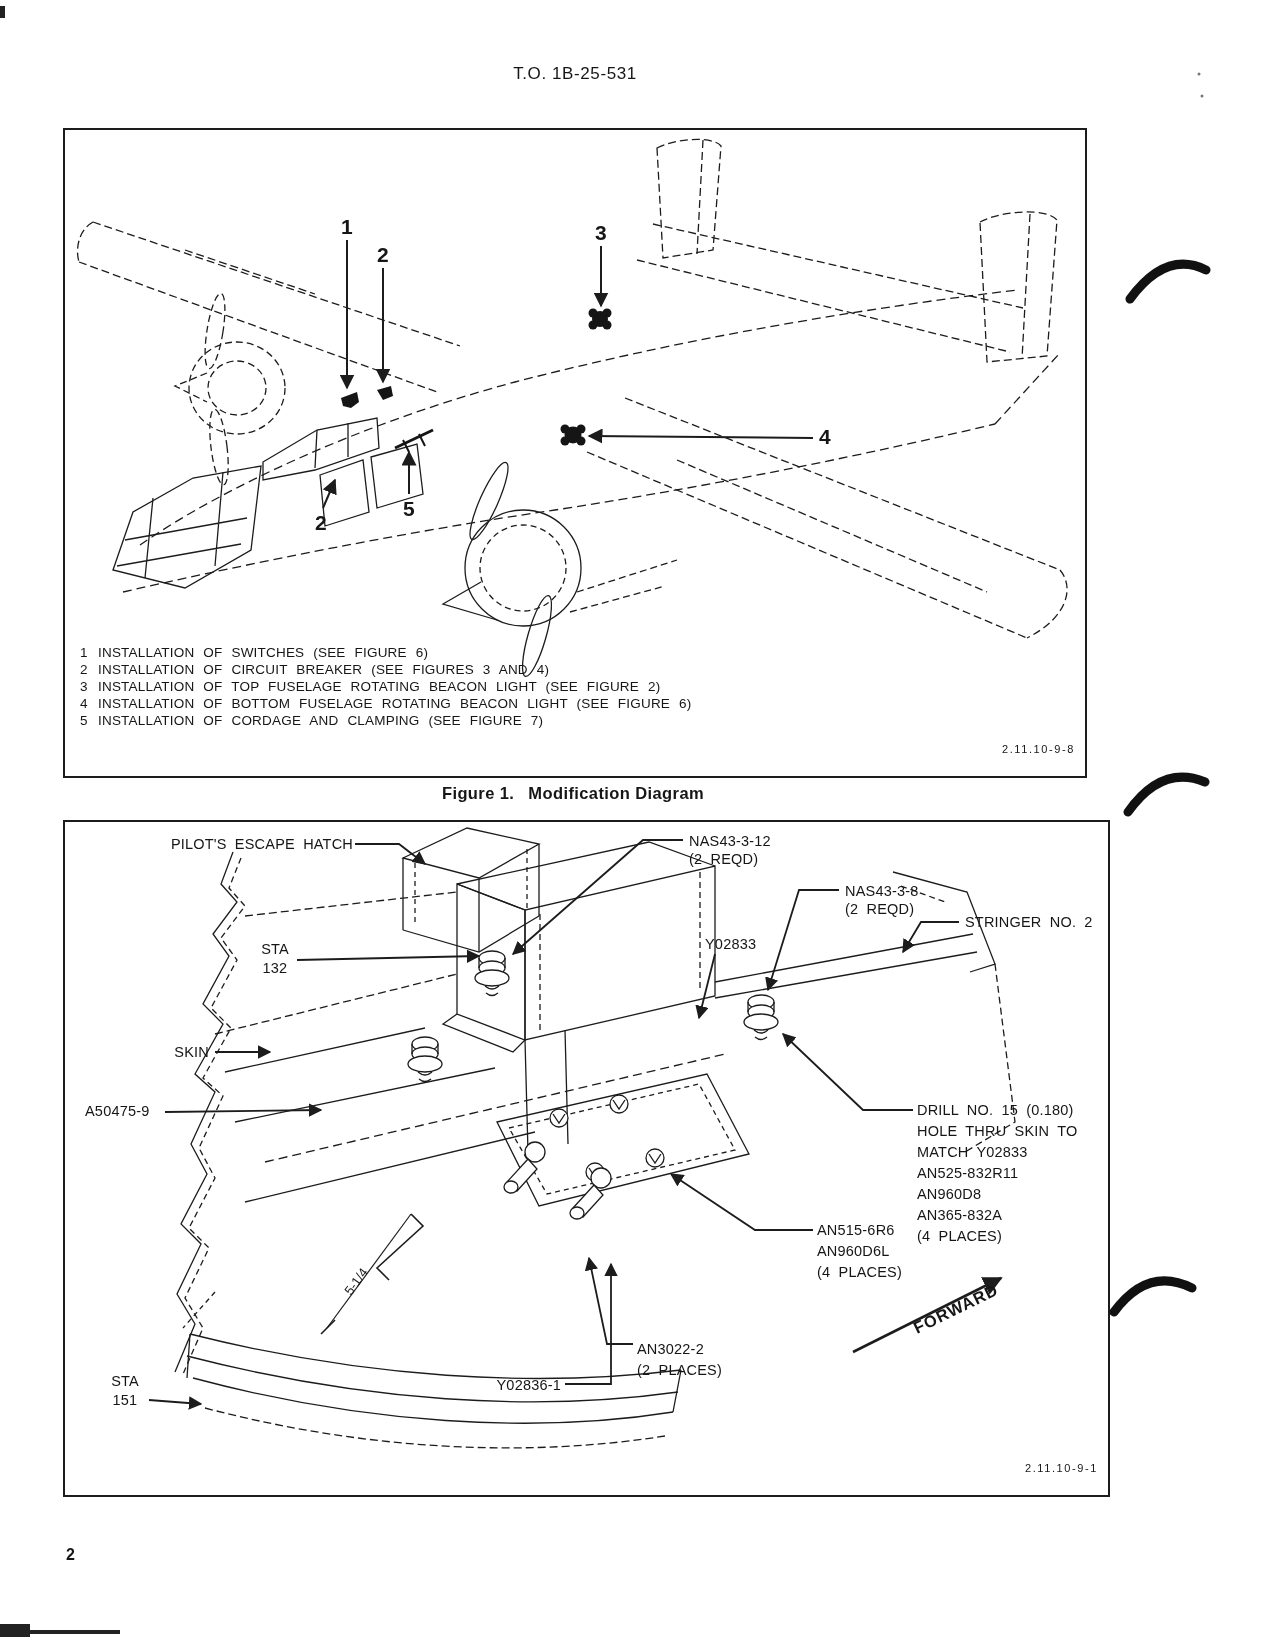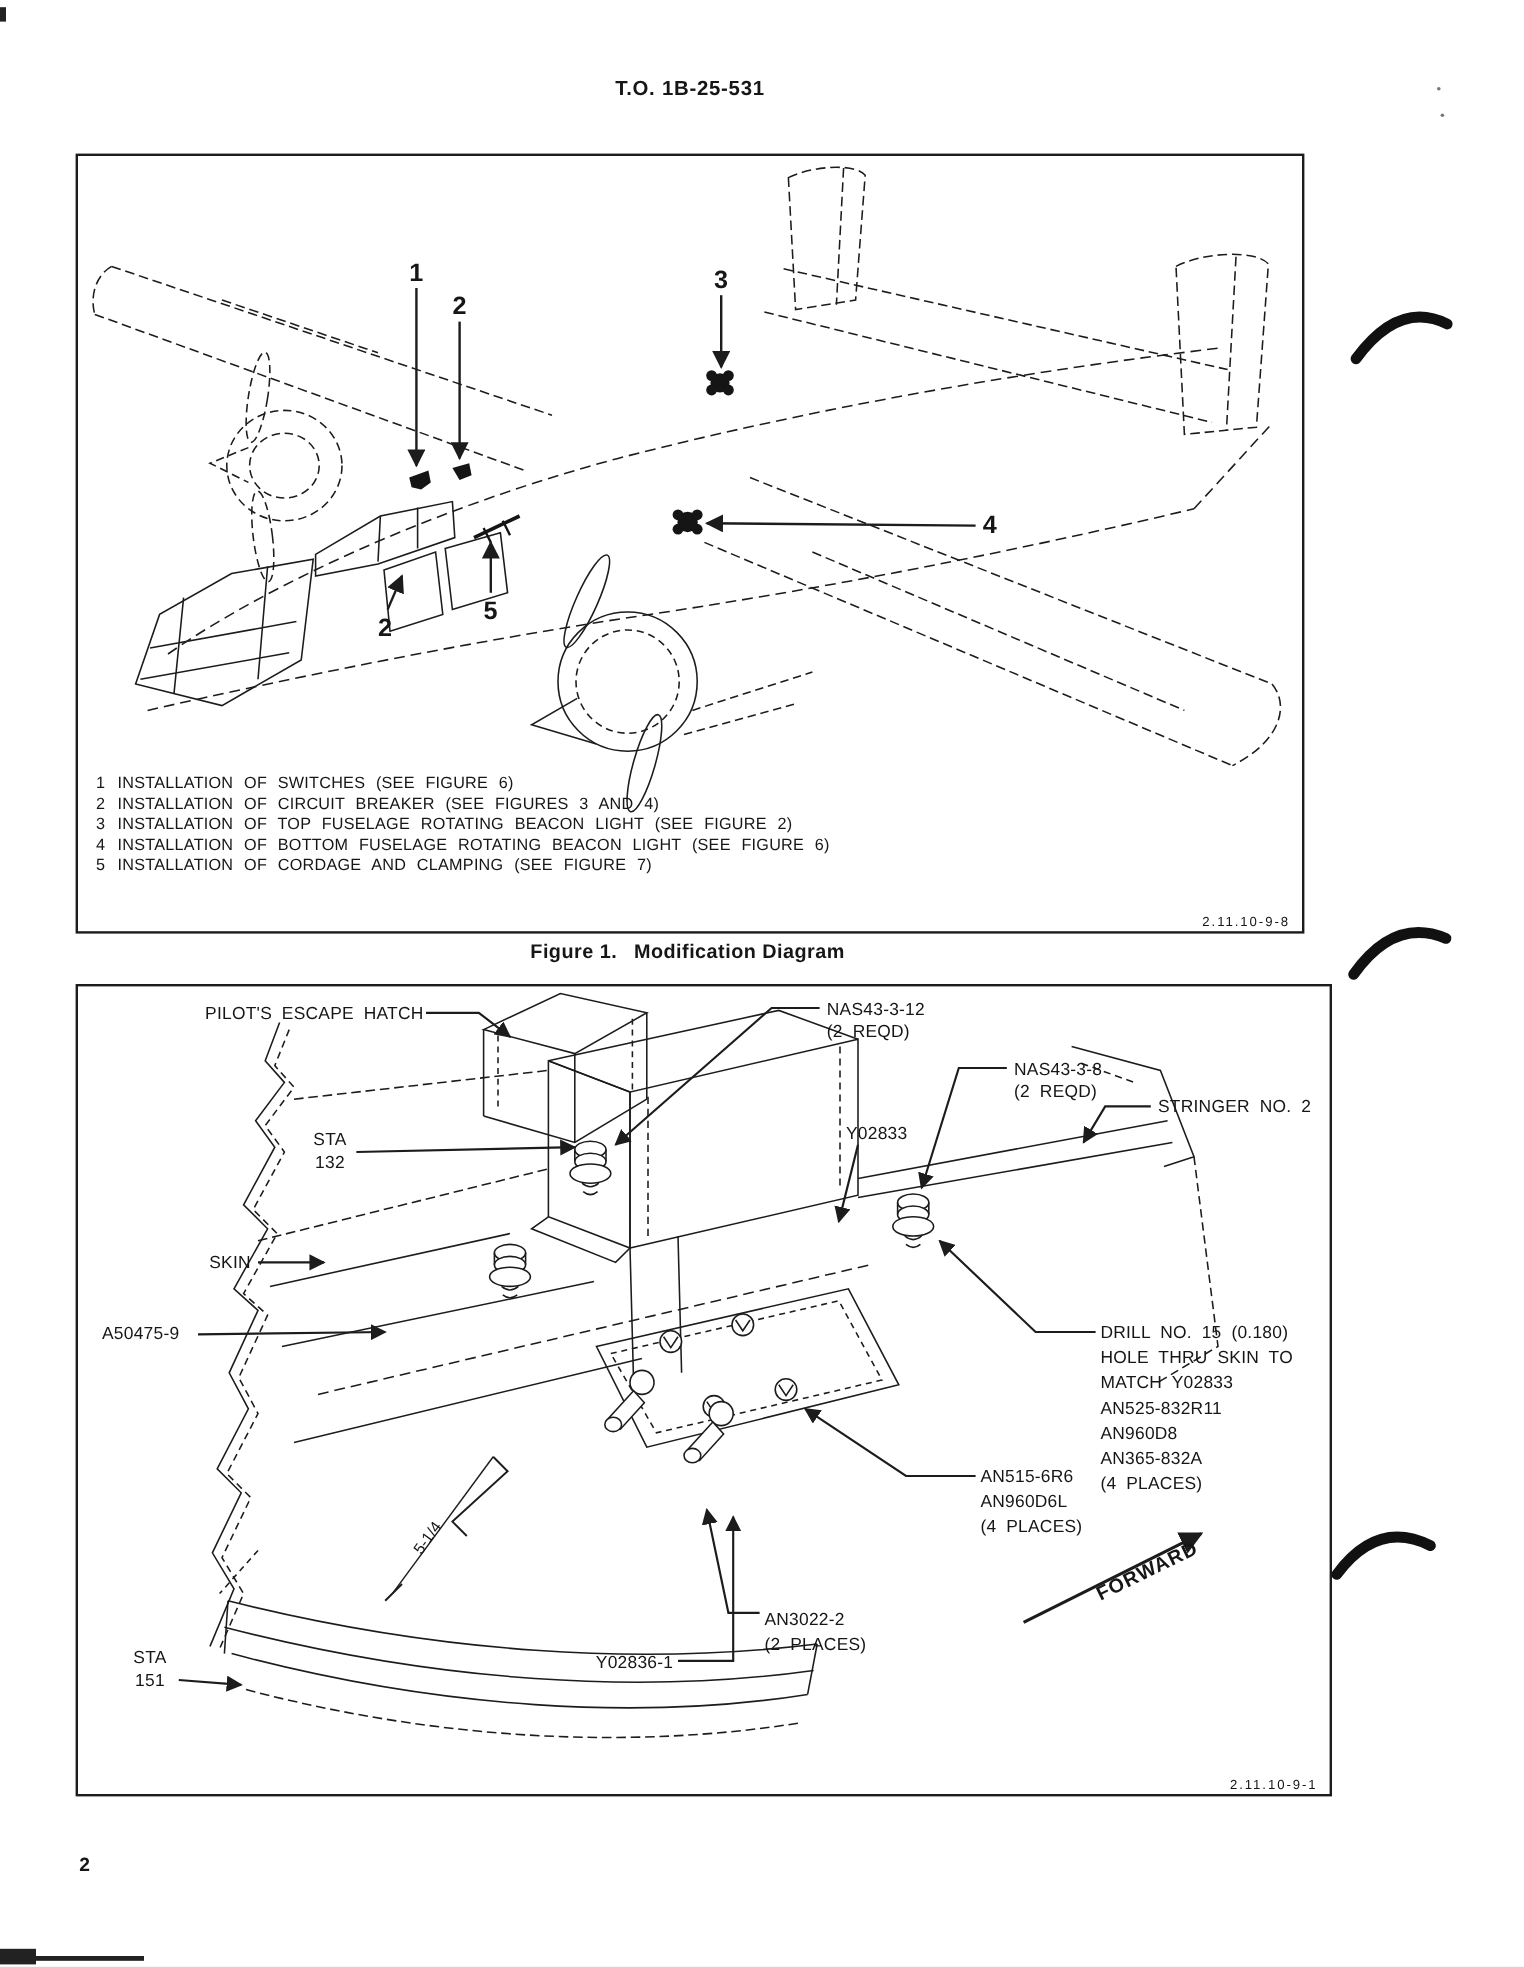--- a/index.html
+++ b/index.html
@@ -2,31 +2,31 @@
 <html><head>
 <meta charset="utf-8">
 <style>
   html,body{margin:0;padding:0;background:#e8e8e8;}
   .page{
     position:relative;width:1270px;height:1639px;background:#ffffff;
     font-family:"Liberation Sans",sans-serif;color:#161616;overflow:hidden;
   }
   .header{
     position:absolute;left:63px;top:64px;width:1024px;text-align:center;
-    font-size:17px;font-weight:bold;letter-spacing:.6px;
+    font-size:17px;font-weight:normal;letter-spacing:.6px;
   }
   .figbox{position:absolute;border:2px solid #1c1c1c;background:#fff;}
   .fig1{left:63px;top:128px;width:1020px;height:646px;}
   .fig2{left:63px;top:820px;width:1043px;height:673px;}
   .figbox svg{position:absolute;left:0;top:0;}
   .legend{position:absolute;left:15px;top:514px;font-size:13.5px;line-height:17px;
     letter-spacing:.2px;word-spacing:5px;white-space:nowrap;}
   .legend-row{display:flex;}
   .lnum{width:18px;flex:0 0 18px;}
-  .figcode{position:absolute;right:10px;bottom:1px;font-size:11px;letter-spacing:1.6px;}
+  .figcode{position:absolute;right:10px;bottom:21px;font-size:11px;letter-spacing:1.6px;}
   .caption{position:absolute;text-align:center;font-weight:bold;
     font-size:16.5px;letter-spacing:.4px;}
   .cap1{left:63px;top:784px;width:1020px;}
   .cap2{left:63px;top:1500px;width:1043px;}
   .cap-title{margin-left:14px;}
   .pagenum{position:absolute;left:66px;top:1546px;font-size:16px;font-weight:bold;}
   .artifacts{position:absolute;left:0;top:0;pointer-events:none;}
   text{font-family:"Liberation Sans",sans-serif;fill:#161616;}
   .lbl{font-size:14.5px;word-spacing:4px;letter-spacing:.2px;}
   .callout{font-size:21px;font-weight:bold;}

